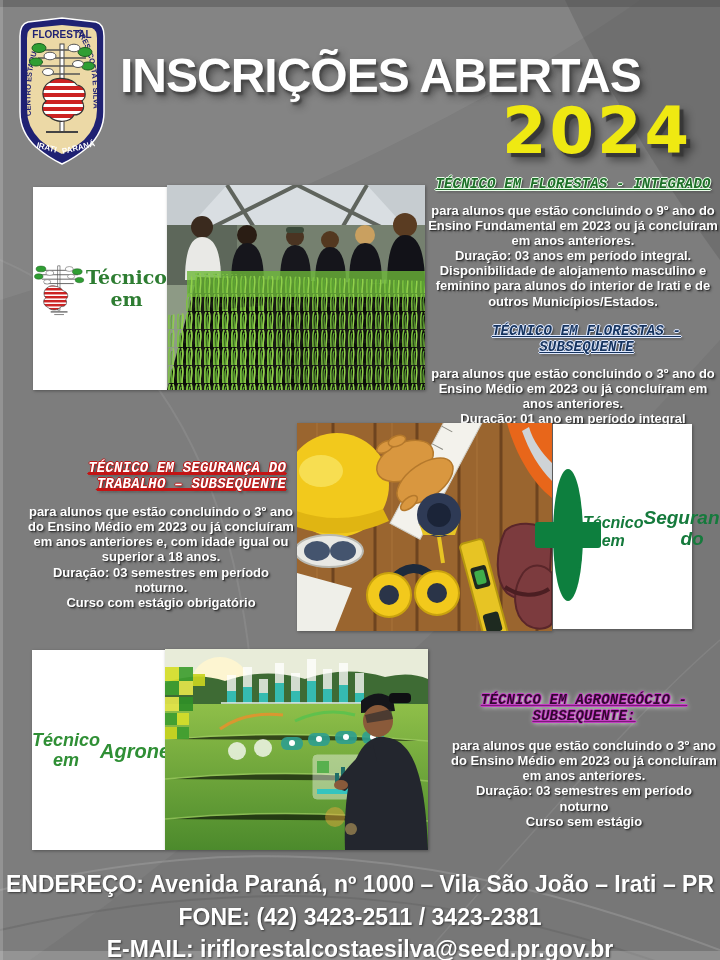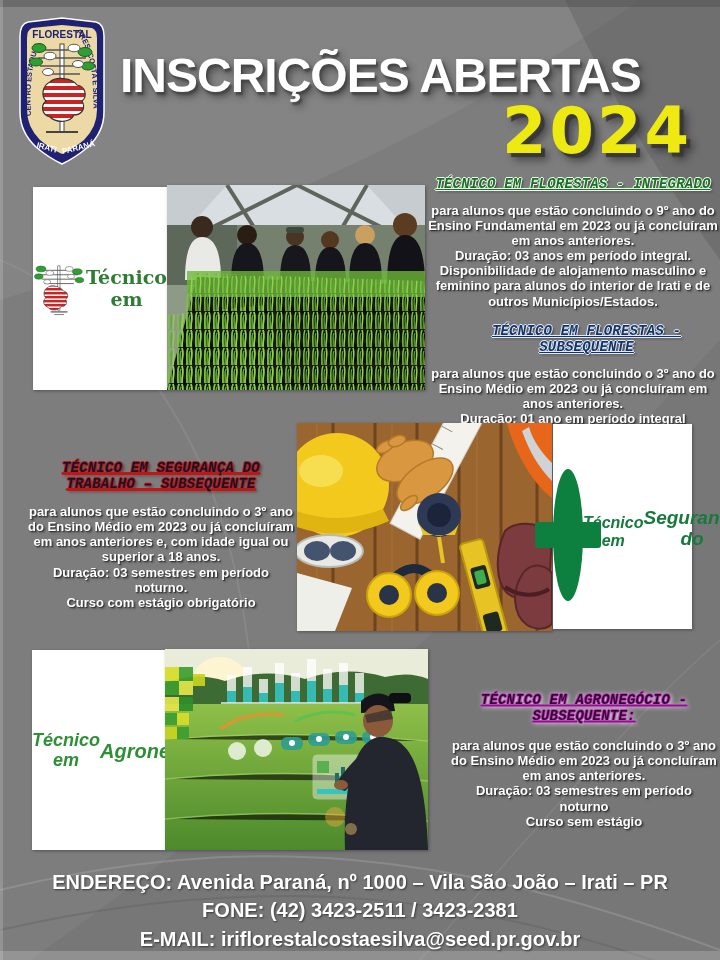--- a/index.html
+++ b/index.html
@@ -15,36 +15,36 @@
         text-shadow:4px 4px 1px rgba(55,55,55,.95),7px 7px 9px rgba(0,0,0,.45);}
 
   .card{background:#ffffff;display:flex;flex-direction:row;align-items:center;
         box-shadow:1px 1px 3px rgba(0,0,0,.35);}
   .photo{overflow:hidden;box-shadow:1px 1px 3px rgba(0,0,0,.35);}
 
   .h-course{font-size:14px;font-weight:bold;font-style:italic;text-align:center;line-height:1.15;
             text-decoration:underline;letter-spacing:.2px;white-space:pre-line;font-family:Liberation Mono, monospace;}
   .h-green{color:#1d6f28;text-shadow:-1px 0 0 #eaffea,1px 0 0 #eaffea,0 -1px 0 #eaffea,0 1px 0 #eaffea,2px 2px 2px rgba(40,40,40,.6);}
   .h-navy{color:#16345f;text-shadow:-1px 0 0 #dfe9ff,1px 0 0 #dfe9ff,0 -1px 0 #dfe9ff,0 1px 0 #dfe9ff,2px 2px 2px rgba(40,40,40,.6);padding-left:27px;}
-  .h-red{color:#0f172a;text-shadow:-1px 0 0 #c41414,1px 0 0 #c41414,0 -1px 0 #c41414,0 1px 0 #c41414,2px 2px 3px rgba(40,40,40,.8);
-         text-decoration-color:#c41414;}
+  .h-red{color:#ffffff;text-shadow:-1px 0 0 #c41414,1px 0 0 #c41414,0 -1px 0 #c41414,0 1px 0 #c41414,2px 2px 3px rgba(40,40,40,.8);
+         text-decoration-color:#c41414;text-align:right;}
   .h-mag{color:#31092f;text-shadow:-1px 0 0 #c23bc2,1px 0 0 #c23bc2,0 -1px 0 #c23bc2,0 1px 0 #c23bc2,0 0 5px rgba(255,255,255,.95),2px 2px 4px rgba(255,255,255,.55);
          text-decoration-color:#7a1d78;}
 
   .body-txt{color:#ffffff;font-weight:bold;font-size:13px;line-height:1.16;text-align:center;
             white-space:pre-line;text-shadow:1px 1px 1px rgba(45,45,45,.95),2px 2px 2px rgba(45,45,45,.45);}
 
   .card-serif-line{font-family:"DejaVu Serif",serif;font-weight:bold;color:#2e7d32;text-align:center;line-height:1.15;}
   .card-sans-line{font-weight:bold;color:#157a3c;text-align:center;line-height:1.12;font-style:italic;}
 
   .cross-circle{width:102px;height:102px;border:15px solid #0d7f3e;border-radius:50%;position:relative;margin-top:16px;}
   .cross-v{position:absolute;left:50%;top:50%;width:26px;height:66px;margin-left:-13px;margin-top:-33px;background:#0d7f3e;border-radius:3px;}
   .cross-h{position:absolute;left:50%;top:50%;width:66px;height:26px;margin-left:-33px;margin-top:-13px;background:#0d7f3e;border-radius:3px;}
 
-  .footer-line{color:#ffffff;font-weight:bold;font-size:20px;text-align:center;line-height:1.42;
+  .footer-line{color:#ffffff;font-weight:bold;font-size:23px;text-align:center;line-height:1.42;
                text-shadow:1px 1px 2px rgba(40,40,40,.8);}
 </style>
 </head>
 <body>
 
 <div class="poster">
 
   <svg class="bglayer" width="720" height="960" viewBox="0 0 720 960">
     <rect width="720" height="960" fill="#7d7d7d"></rect>
     <path d="M0,0 L640,0 C470,120 230,230 0,300 Z" fill="#8d8d8d" opacity="0.45"></path>

